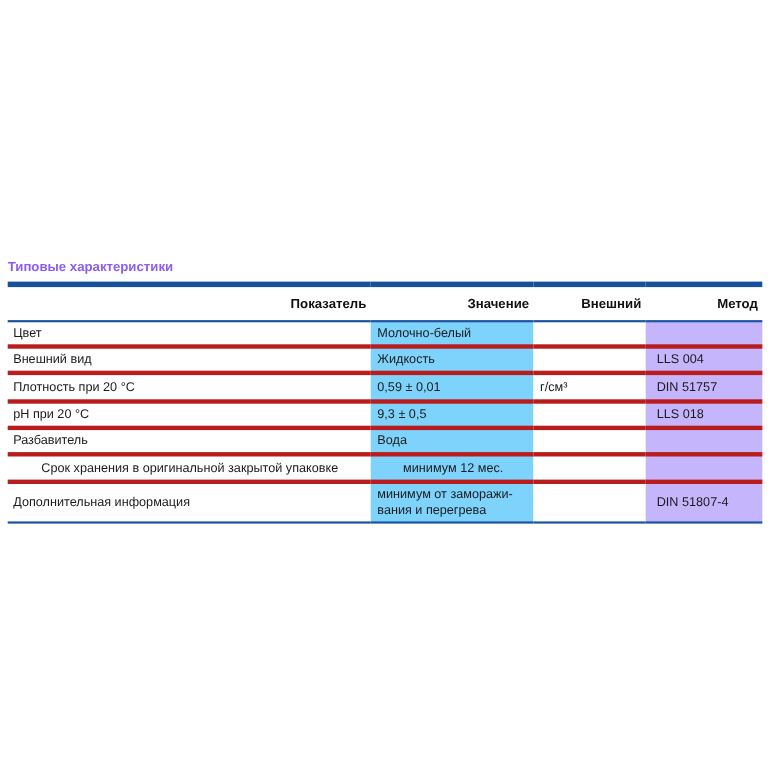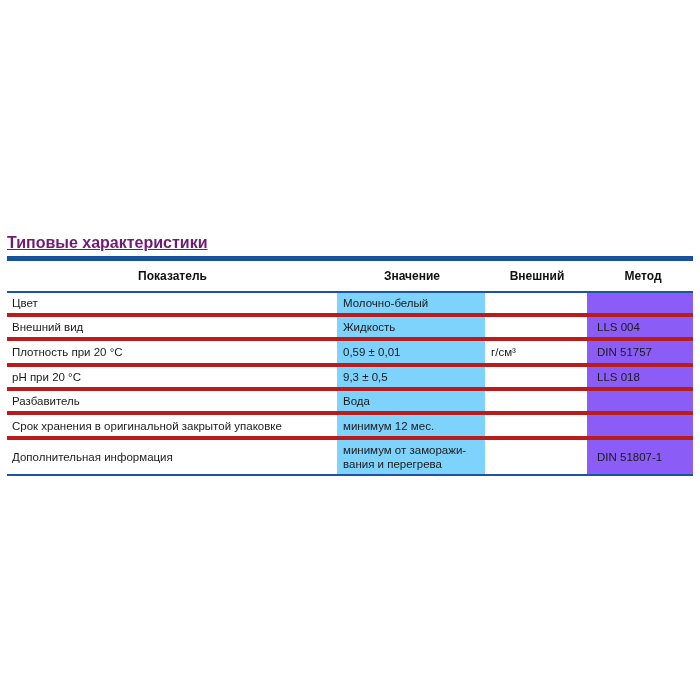--- a/index.html
+++ b/index.html
@@ -13,64 +13,63 @@
     -webkit-font-smoothing: antialiased;
   }
   .page {
     width: 700px;
     height: 700px;
     background: #ffffff;
     box-sizing: border-box;
     padding: 234px 7px 0 7px;
   }
   .section-title {
-    font-size: 16px;
+    font-size: 12px;
     line-height: 17px;
     font-weight: bold;
-    color: #701a75;
+    color: #8b5cf6;
     margin: 0 0 5px 0;
-    text-decoration: underline;
   }
   table.spec-table {
     width: 686px;
     border-collapse: collapse;
     table-layout: fixed;
     border-top: 5px solid #17519c;
   }
   .spec-table th {
     font-size: 12px;
     font-weight: bold;
     color: #111111;
-    text-align: center;
+    text-align: right;
     vertical-align: middle;
     height: 26px;
     border-bottom: 2px solid #1c54a3;
     padding: 2px 4px 2px 5px;
     background: #ffffff;
   }
   .spec-table td {
     font-size: 11.5px;
     line-height: 14px;
     vertical-align: middle;
     border-bottom: 4px solid #b91c1c;
     padding: 3px 4px 3px 5px;
     background: #ffffff;
   }
   
   .spec-table th.h-val, .spec-table td.c-val { padding-left: 6px; }
   .spec-table th.h-unit, .spec-table td.c-unit { padding-left: 6px; }
   .spec-table th.h-met, .spec-table td.c-met { padding-left: 10px; }
   
   .spec-table td.c-val { background: #7dd3fc; }
-  .spec-table td.c-met { background: #8b5cf6; }
+  .spec-table td.c-met { background: #c4b5fd; }
   .spec-table td.c-val { white-space: pre-line; }
   
   .spec-table tbody tr { height: 22px; }
   .spec-table tbody tr:nth-child(3) { height: 26px; margin-top: 34px; }
-  .spec-table tbody tr:nth-child(6) { height: 25px; }
+  .spec-table tbody tr:nth-child(6) { height: 25px; text-align: center; }
   .spec-table tbody tr:nth-child(7) { height: 37px; margin-top: 18px; }
   .spec-table tbody tr:last-child td { border-bottom: 2px solid #1c54a3; }
 </style>
 </head>
 <body>
 
 <div class="page">
 
   <h2 class="section-title">Типовые характеристики</h2>
 
@@ -124,18 +123,18 @@
         <td class="c-ind">Срок хранения в оригинальной закрытой упаковке</td>
         <td class="c-val">минимум 12 мес.</td>
         <td class="c-unit"></td>
         <td class="c-met"></td>
       </tr>
       <tr>
         <td class="c-ind">Дополнительная информация</td>
         <td class="c-val">минимум от заморажи-
 вания и перегрева</td>
         <td class="c-unit"></td>
-        <td class="c-met">DIN 51807-1</td>
+        <td class="c-met">DIN 51807-4</td>
       </tr>
     </tbody>
   </table>
 
 </div>
 
 </body></html>

